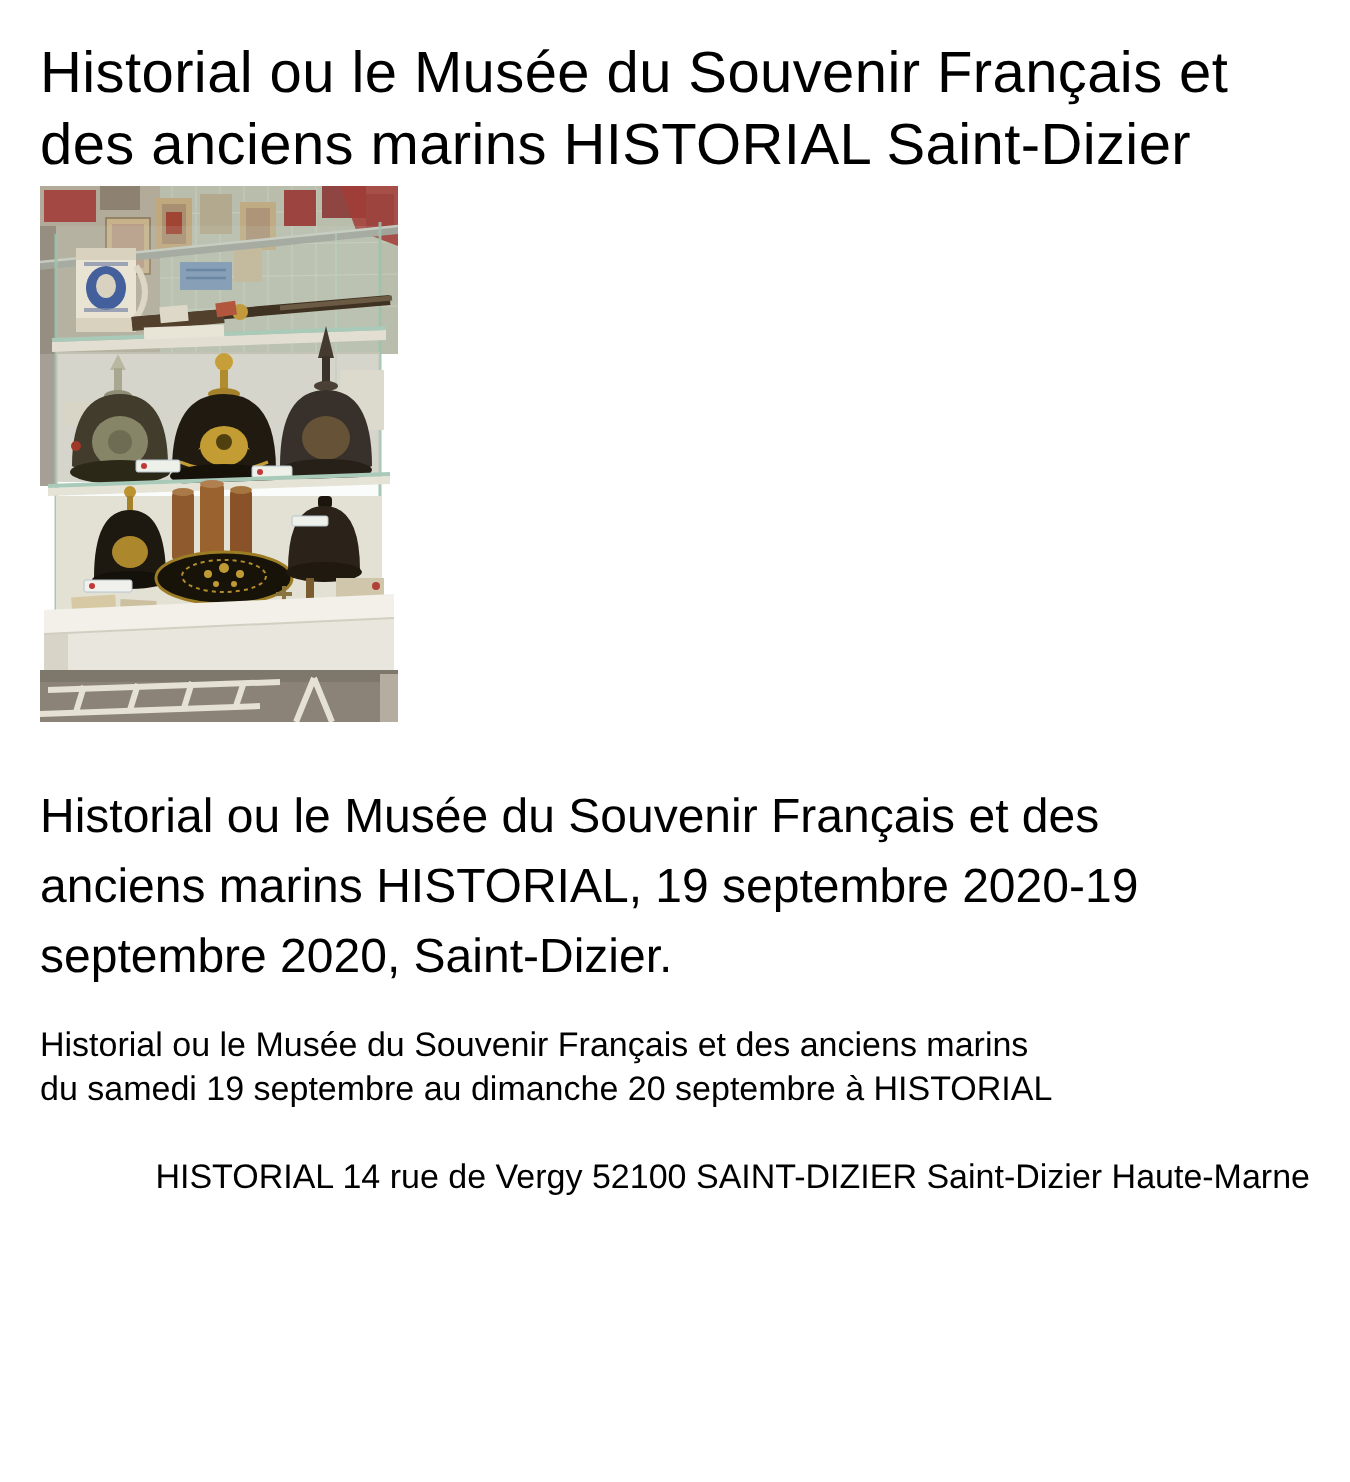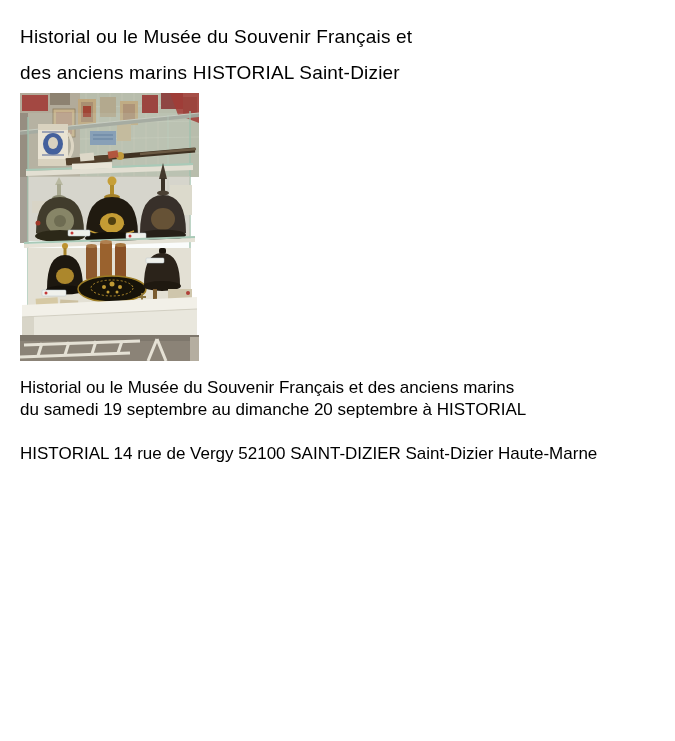--- a/index.html
+++ b/index.html
@@ -11,21 +11,21 @@
     font-family: "Liberation Sans", sans-serif;
   }
   .page {
     padding: 0 20px;
     box-sizing: border-box;
     width: 675px;
   }
   .lines { white-space: pre-line; }
   h1.title {
     font-weight: 400;
-    font-size: 19px;
+    font-size: 29px;
     line-height: 36px;
     color: #000000;
     margin: 19px 0 0 0;
     letter-spacing: 0.2px;
   }
   figure.photo-figure {
     margin: 2px 0 0 0;
     padding: 0;
     width: 179px;
     height: 268px;
@@ -38,21 +38,21 @@
     margin: 30px 0 0 0;
   }
   p.body-text {
     font-weight: 400;
     font-size: 17px;
     line-height: 22px;
     color: #000000;
     margin: 16px 0 0 0;
   }
   p.details { margin-top: 21px; }
-  p.address { margin-top: 22px; }
+  p.address { margin-top: 22px; text-align: right; }
 </style>
 </head>
 <body>
 
 <div class="page">
 
   <h1 class="title lines">Historial ou le Musée du Souvenir Français et
 des anciens marins HISTORIAL Saint-Dizier</h1>
 
   <figure class="photo-figure">
@@ -240,20 +240,23 @@
           <line x1="72" y1="261" x2="76" y2="248"></line>
           <line x1="98" y1="260" x2="102" y2="248"></line>
           <line x1="128" y1="268" x2="137" y2="246"></line>
           <line x1="137" y1="246" x2="146" y2="268"></line>
         </g>
         <rect x="170" y="244" width="9" height="24" fill="#b5aea0"></rect>
       </g>
     </svg>
   </figure>
 
+  <h2 class="subtitle lines">Historial ou le Musée du Souvenir Français et des
+anciens marins HISTORIAL, 19 septembre 2020-19
+septembre 2020, Saint-Dizier.</h2>
 
   <p class="body-text lines event">Historial ou le Musée du Souvenir Français et des anciens marins
 du samedi 19 septembre au dimanche 20 septembre à HISTORIAL</p>
 
 
   <p class="body-text lines address">HISTORIAL 14 rue de Vergy 52100 SAINT-DIZIER Saint-Dizier Haute-Marne</p>
 
 </div>
 
 </body></html>

